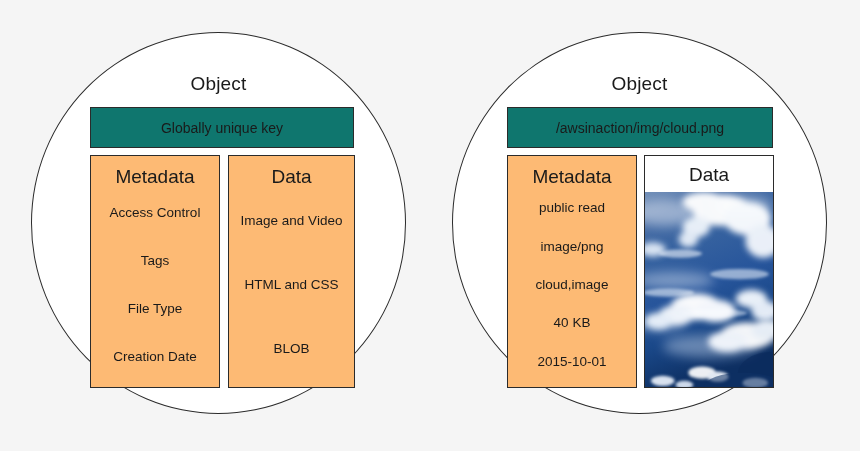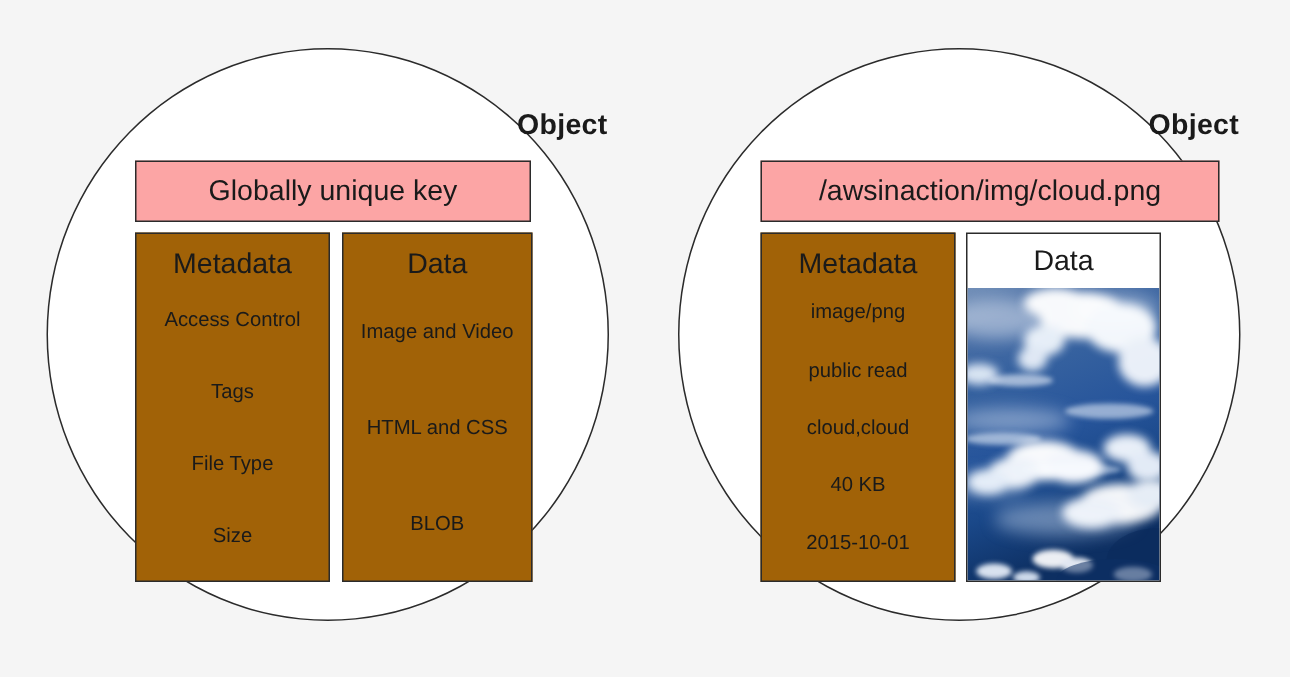--- a/index.html
+++ b/index.html
@@ -30,50 +30,49 @@
     box-sizing: border-box;
   }
   #circle-left  { left: 31px;  top: 32px; width: 375px; height: 382px; }
   #circle-right { left: 452px; top: 32px; width: 375px; height: 382px; }
 
   
   .object-title {
     position: absolute;
     width: 100%;
     top: 40px;
-    text-align: right;
+    text-align: center;
     font-size: 19px;
     line-height: 22px;
     letter-spacing: .2px;
-    font-weight: bold;
   }
 
   
   .key-box {
     position: absolute;
     border: 1.6px solid #2b2b2b;
-    background: #fca5a5;
+    background: #0f766e;
     box-sizing: border-box;
     display: flex;
     align-items: center;
     justify-content: center;
-    font-size: 19px;
+    font-size: 14px;
     left: 58px;
     top: 74px;
     width: 264px;
     height: 41px;
     white-space: nowrap;
   }
-  #circle-right .key-box { left: 54px; width: 306px; }
+  #circle-right .key-box { left: 54px; width: 266px; }
 
   
   .col-box {
     position: absolute;
     border: 1.6px solid #2b2b2b;
-    background: #a16207;
+    background: #fdba74;
     box-sizing: border-box;
     top: 122px;
     height: 233px;
     display: flex;
     flex-direction: column;
     align-items: center;
   }
   .col-meta  { left: 58px;  width: 130px; }
   .col-data  { left: 196px; width: 127px; }
   #circle-right .col-meta { left: 54px;  width: 130px; }
@@ -145,21 +144,21 @@
     <div class="object-title">Object</div>
 
     <div class="key-box">Globally unique key</div>
 
     <div class="col-box col-meta">
       <div class="col-heading">Metadata</div>
       <ul class="col-list">
         <li>Access Control</li>
         <li>Tags</li>
         <li>File Type</li>
-        <li>Size</li>
+        <li>Creation Date</li>
       </ul>
     </div>
 
     <div class="col-box col-data">
       <div class="col-heading">Data</div>
       <ul class="col-list">
         <li>Image and Video</li>
         <li>HTML and CSS</li>
         <li>BLOB</li>
       </ul>
@@ -168,23 +167,23 @@
 
   <div class="object-circle" id="circle-right">
 
     <div class="object-title">Object</div>
 
     <div class="key-box">/awsinaction/img/cloud.png</div>
 
     <div class="col-box col-meta">
       <div class="col-heading">Metadata</div>
       <ul class="col-list">
+        <li>public read</li>
         <li>image/png</li>
-        <li>public read</li>
-        <li>cloud,cloud</li>
+        <li>cloud,image</li>
         <li>40 KB</li>
         <li>2015-10-01</li>
       </ul>
     </div>
 
     <div class="data-photo-box">
       <div class="col-heading">Data</div>
       <div class="sky-photo">
         <svg viewBox="0 0 130 190" preserveAspectRatio="none" aria-hidden="true">
           <defs>

